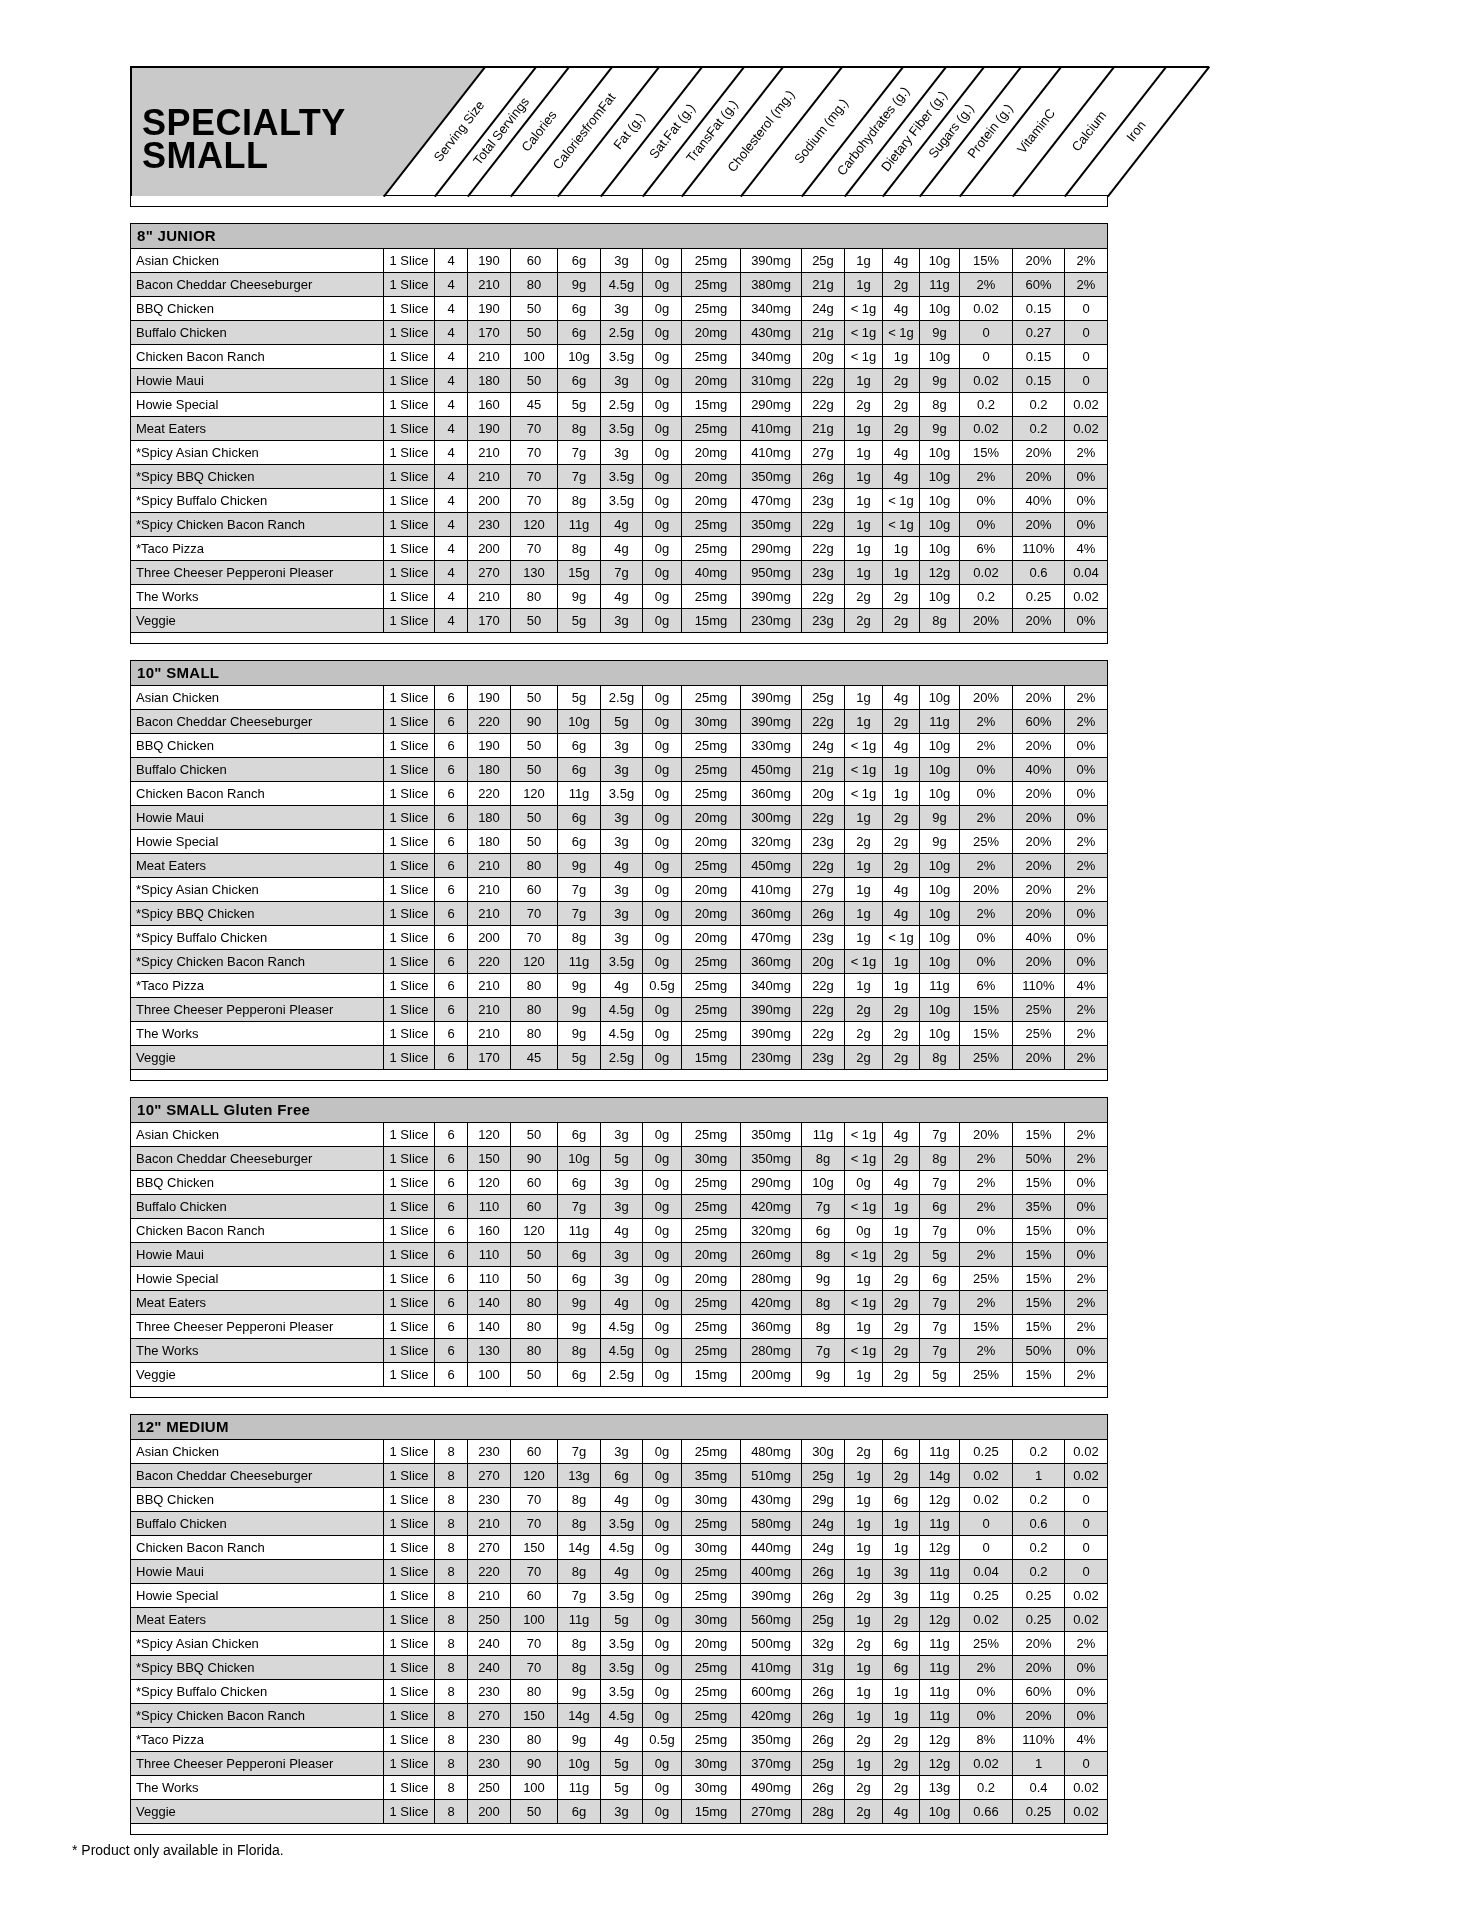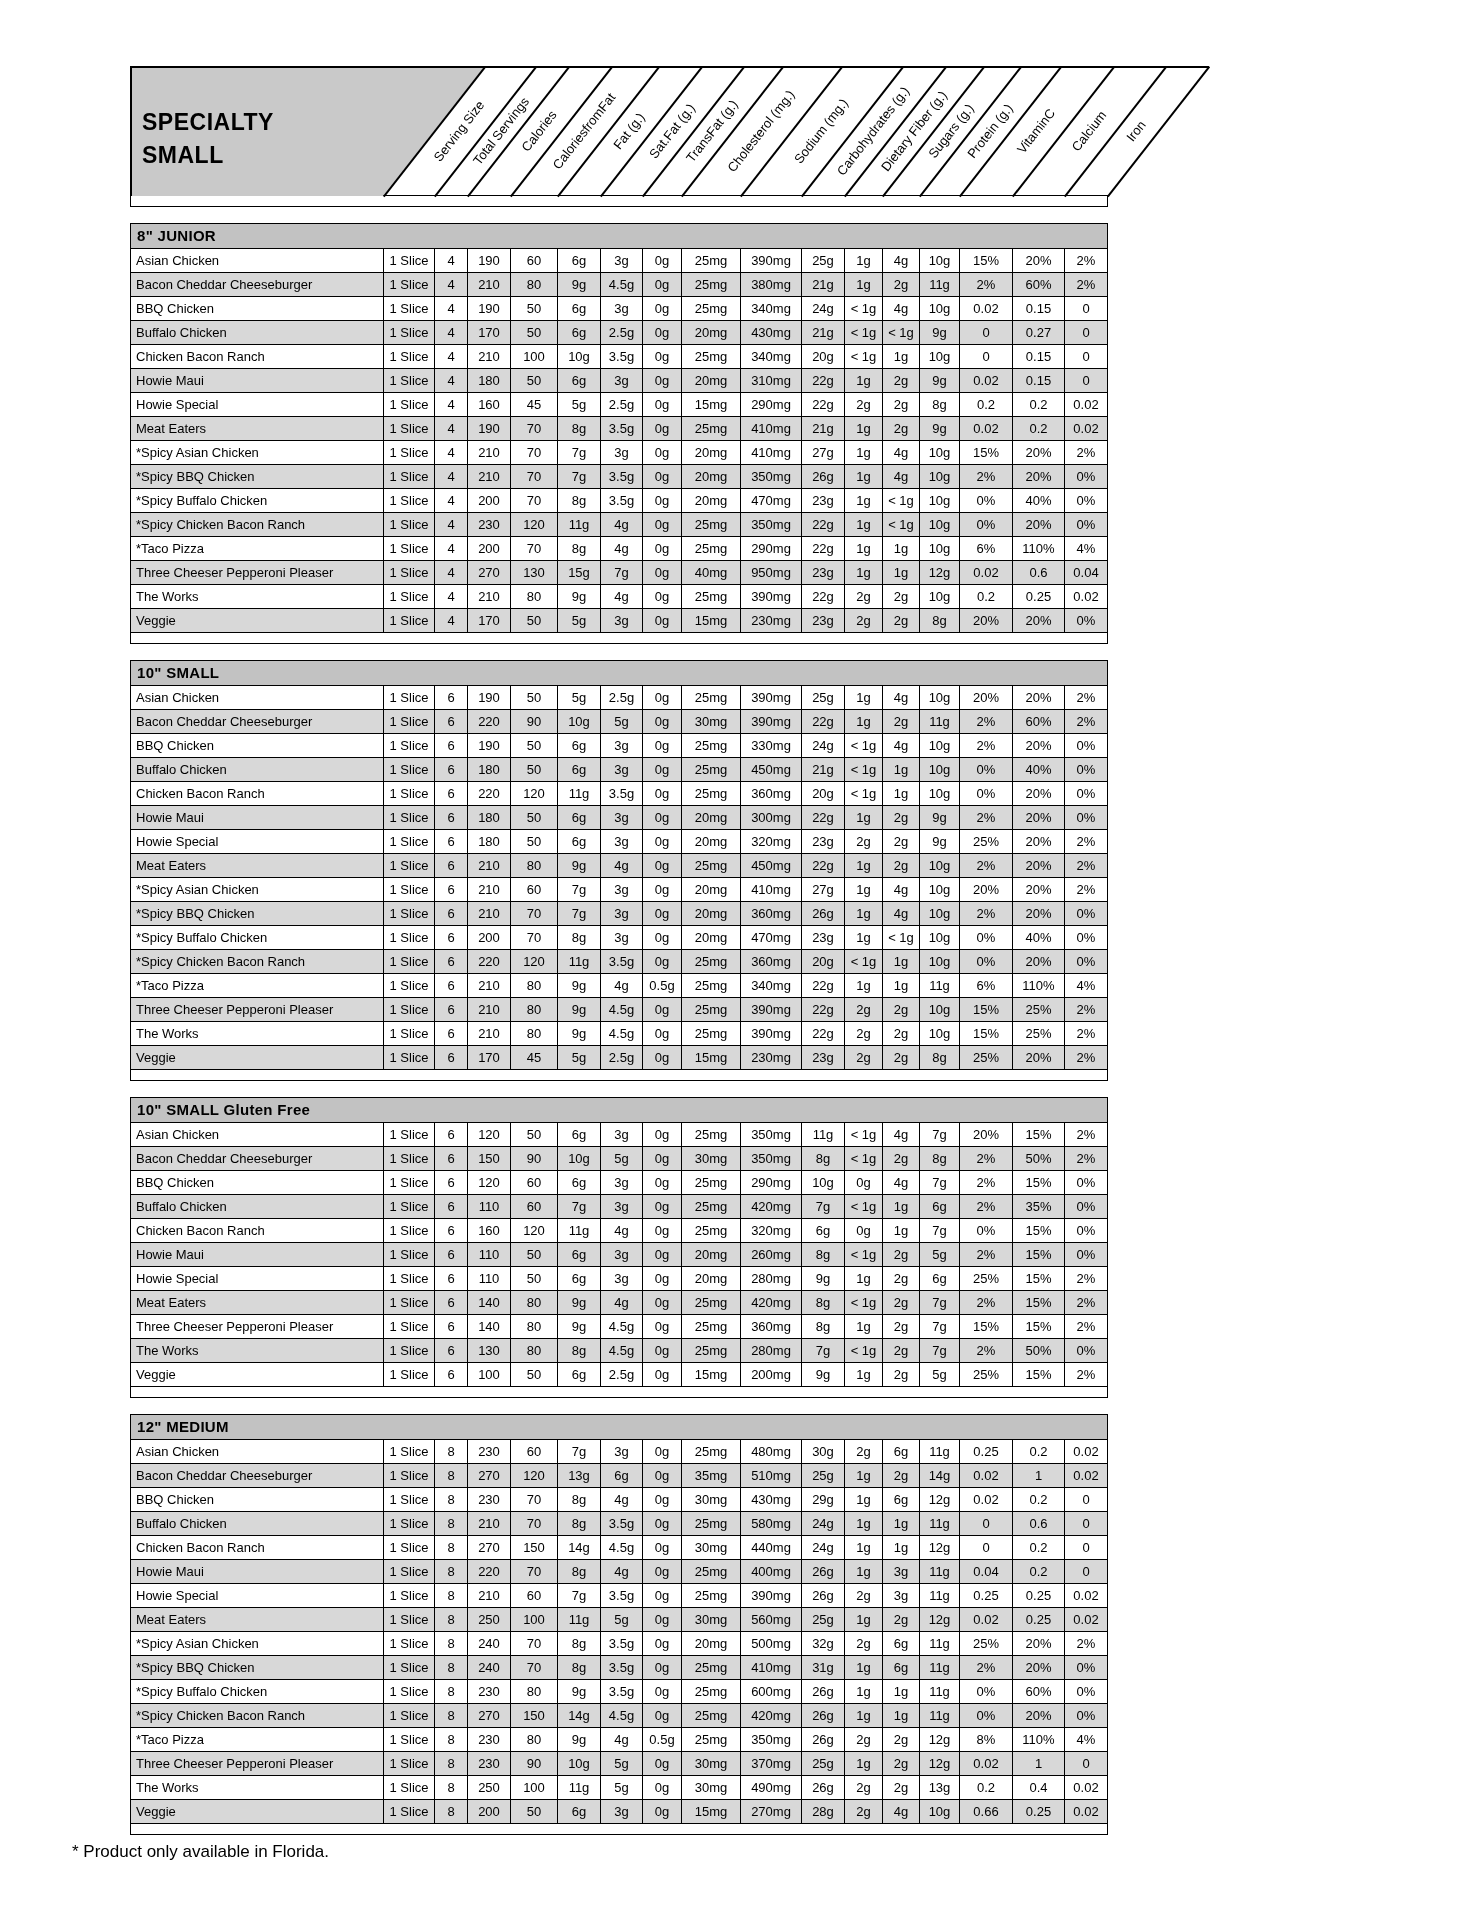--- a/index.html
+++ b/index.html
@@ -12,21 +12,21 @@
 
   
   .hdr { position:relative; height:130px; width:978px; }
   .title-shape {
     position:absolute; left:0; top:0; width:356px; height:130px;
     background:#c9c9c9;
     clip-path:polygon(0 0, 355px 0, 253px 130px, 0 130px);
   }
   .title-text {
     position:absolute; left:12px; top:40px; font-weight:bold;
-    font-size:23px; line-height:33px; letter-spacing:.5px;
+    font-size:36px; line-height:33px; letter-spacing:.5px;
   }
   .hline { position:absolute; background:#000; }
   .diag-line {
     position:absolute; width:1.5px; background:#000;
     transform-origin:0 100%; transform:rotate(38deg);
   }
   .diag-label {
     position:absolute; font-size:13px; white-space:nowrap;
     transform:translate(-50%,-50%) rotate(-52deg);
   }
@@ -46,21 +46,21 @@
     border-collapse:collapse; table-layout:fixed; width:978px;
     margin-top:-1px;
   }
   td {
     border:1px solid #000; font-size:13px; height:24px;
     padding:0 2px; text-align:center; overflow:hidden; white-space:nowrap;
   }
   td.name { text-align:left; padding-left:5px; }
   tbody tr:nth-child(even) td { background:#d8d8d8; }
 
-  .footnote { position:absolute; left:72px; top:1842px; font-size:17px; }
+  .footnote { position:absolute; left:72px; top:1842px; font-size:14px; }
 </style>
 </head>
 <body>
 
 <div class="sheet">
   <div class="hdr">
     <div class="title-shape"></div>
     <div class="title-text">
       <span>SPECIALTY</span><br>
       <span>SMALL</span>

